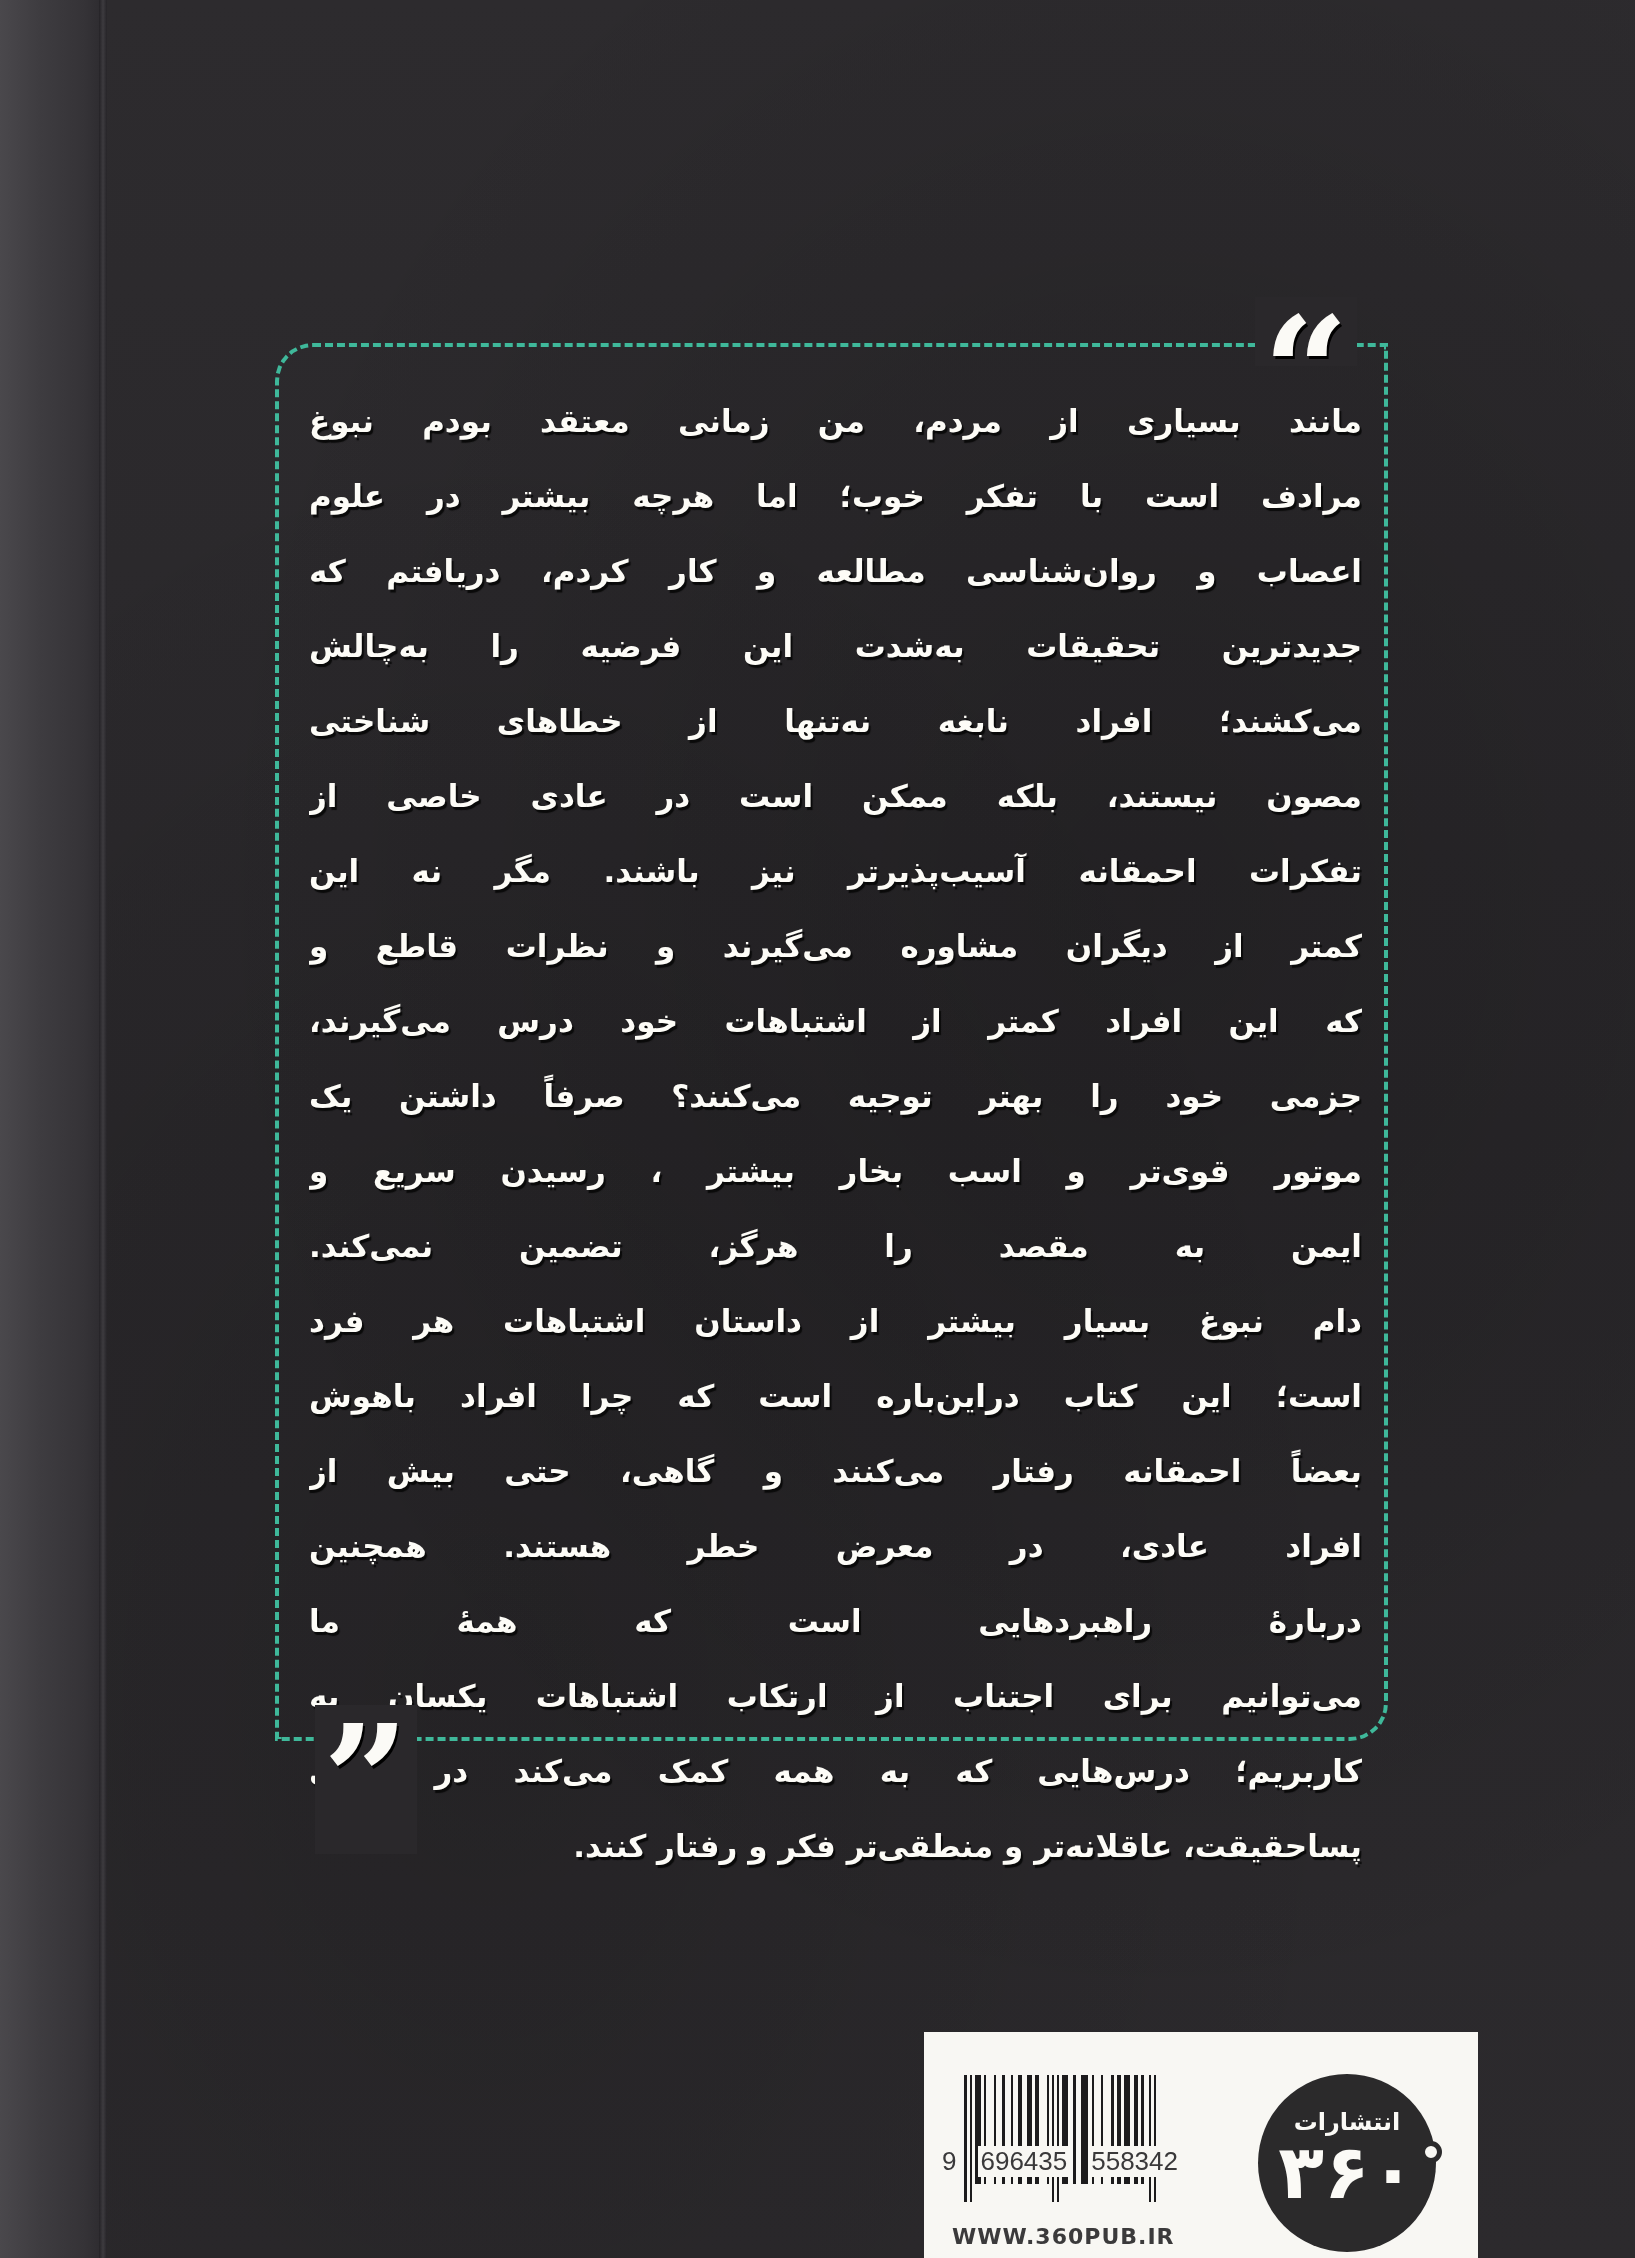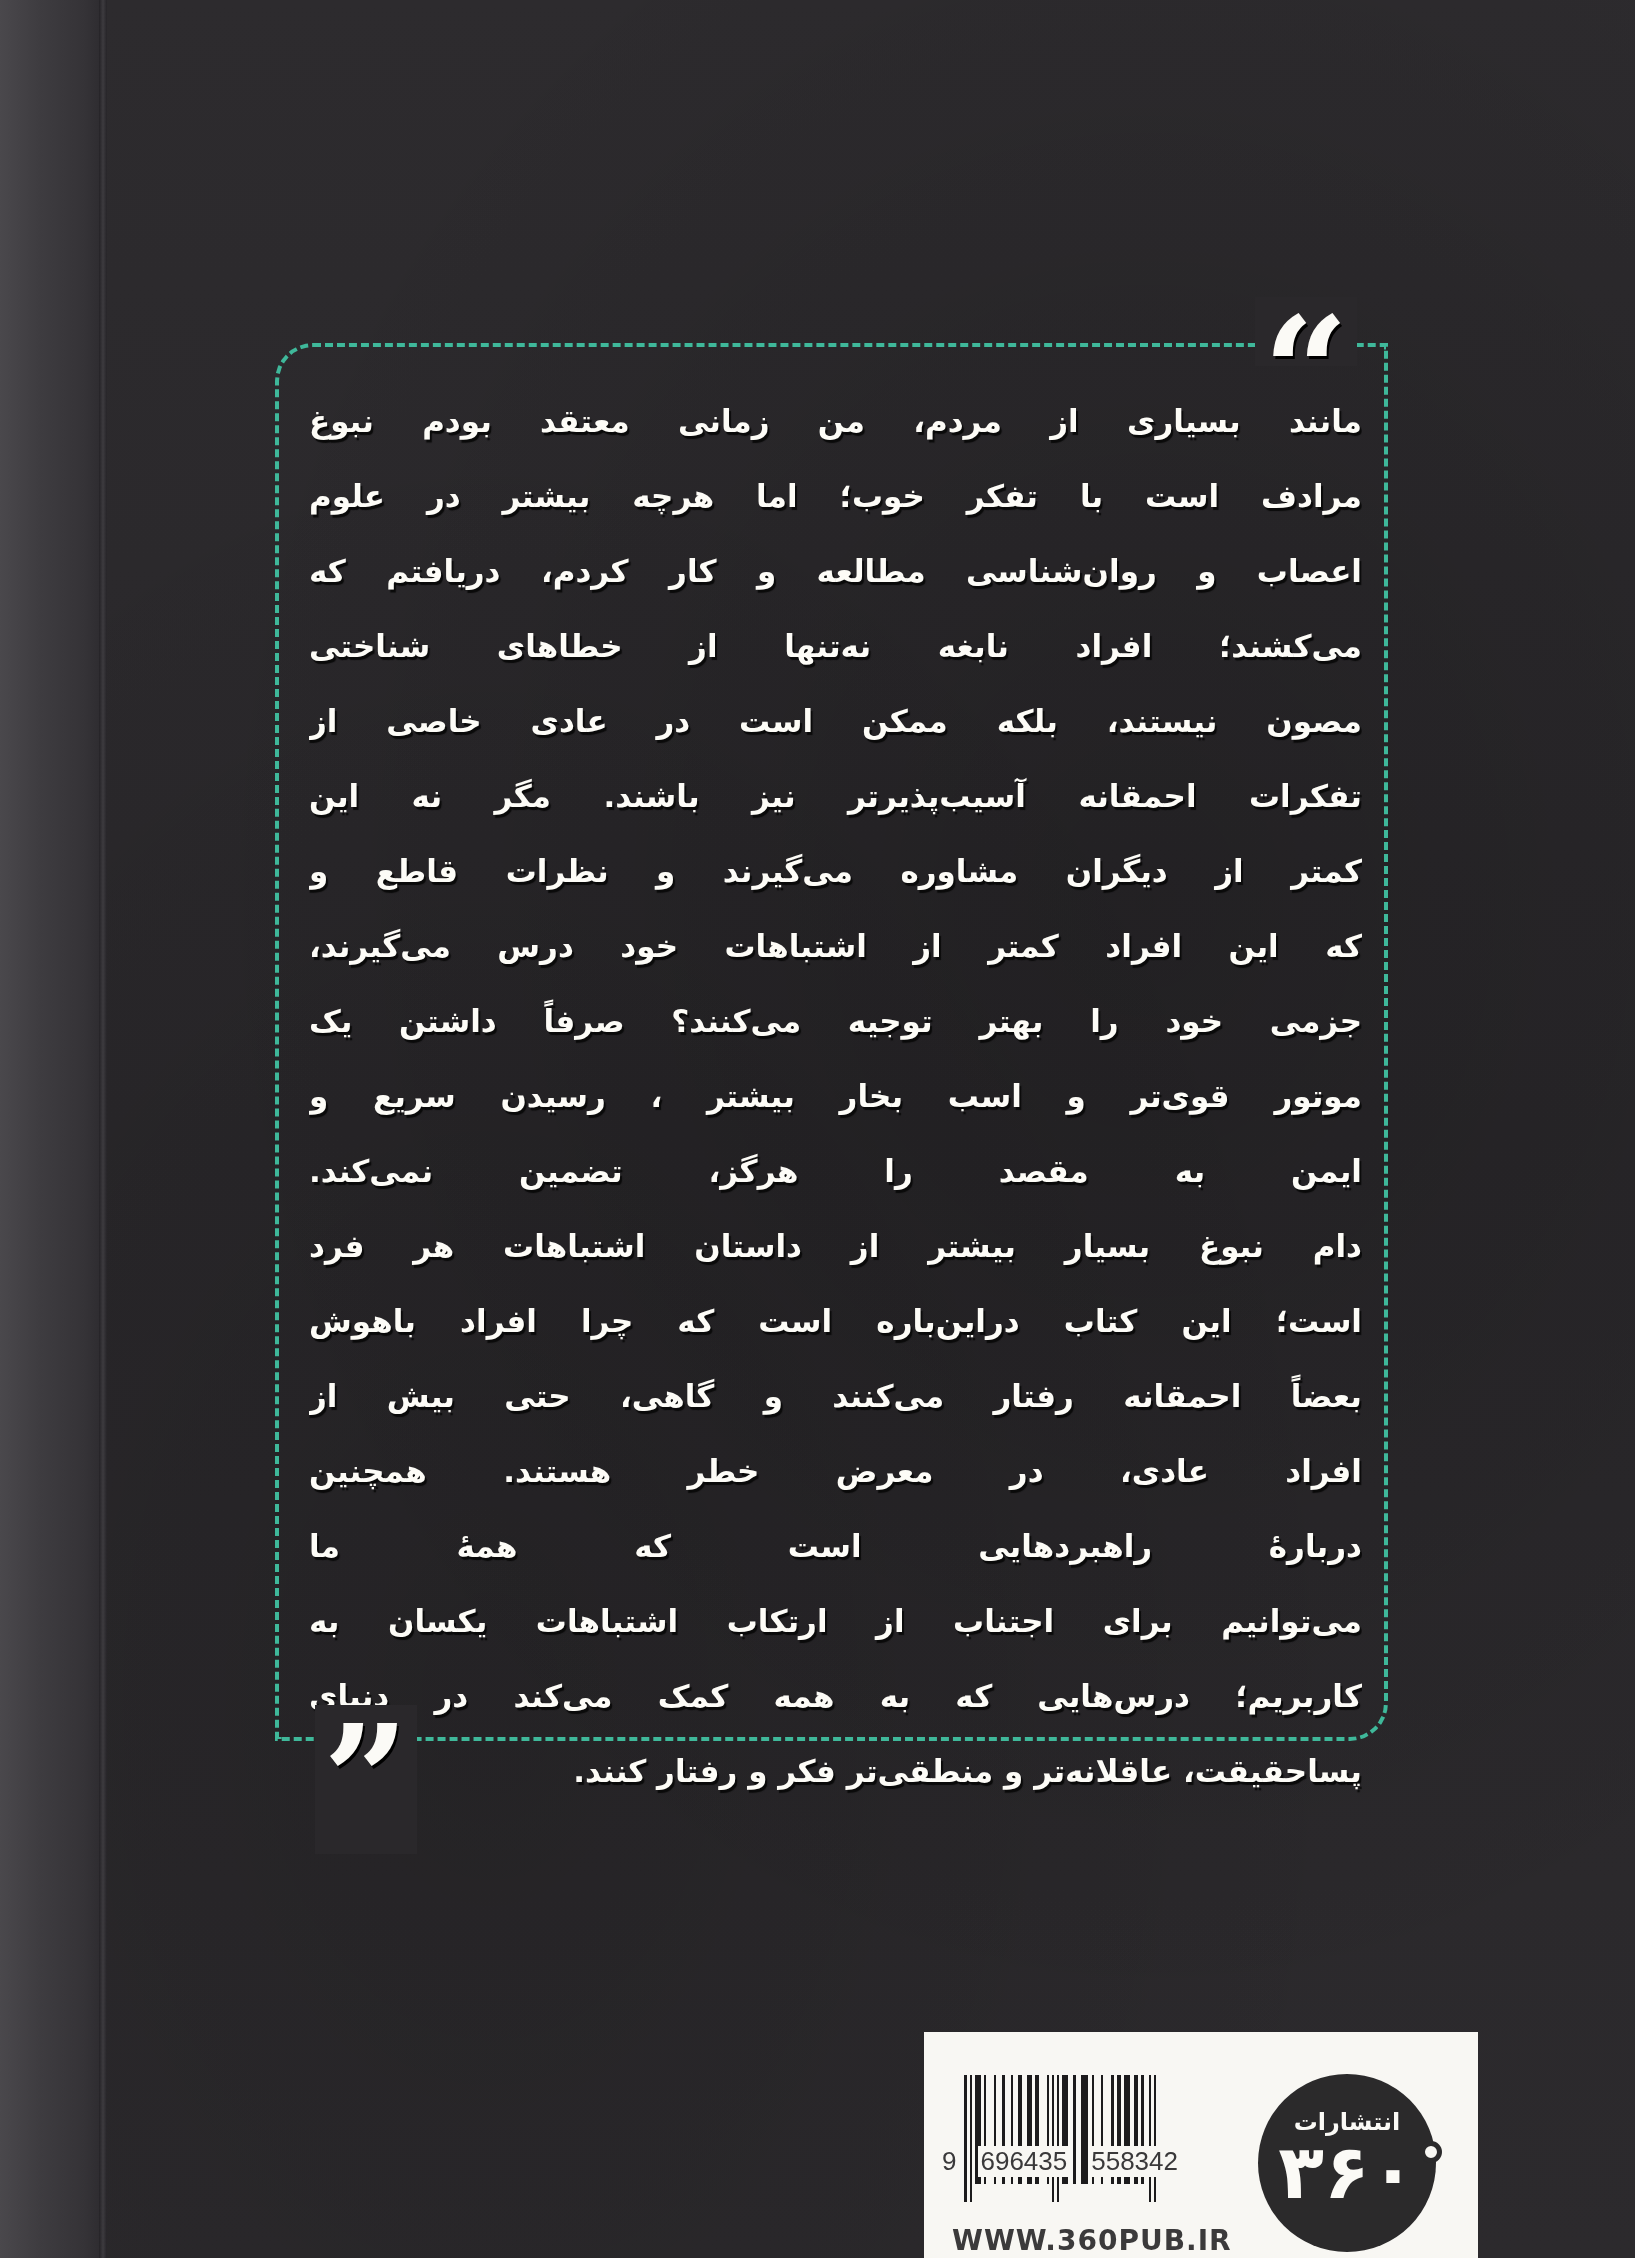--- a/index.html
+++ b/index.html
@@ -78,21 +78,21 @@
     position: absolute; left: 16px; top: 114px; width: 287px;
     font-family: "Liberation Sans", sans-serif;
     font-size: 26px; color: #3a393a;
     display: flex; gap: 20px;
     background: transparent;
   }
   .isbn span { background: #f8f7f3; padding: 0 2px; }
   .website {
     position: absolute; left: 28px; top: 192px;
     font-family: "DejaVu Sans", sans-serif;
-    font-weight: bold; font-size: 28px; color: #3b3a3b; letter-spacing: 1px; text-align: center;
+    font-weight: bold; font-size: 22px; color: #3b3a3b; letter-spacing: 1px; text-align: center;
   }
   .logo {
     position: absolute; left: 334px; top: 42px; width: 178px; height: 178px;
     border-radius: 50%; background: #2b2a2b;
     color: #fbfaf6;
   }
   .logo-word {
     position: absolute; top: 34px; left: 0; width: 178px; text-align: center;
     direction: rtl; font-weight: bold; font-size: 24px;
   }
@@ -117,20 +117,21 @@
   <div class="hinge"></div>
 
   <div class="quote-box"></div>
 
   <div class="quote-mark quote-open">“</div>
 
   <div class="quote-text">
     <span class="quote-line">مانند بسیاری از مردم، من زمانی معتقد بودم نبوغ</span>
     <span class="quote-line">مرادف است با تفکر خوب؛ اما هرچه بیشتر در علوم</span>
     <span class="quote-line">اعصاب و روان‌شناسی مطالعه و کار کردم، دریافتم که</span>
+    <span class="quote-line">جدیدترین تحقیقات به‌شدت این فرضیه را به‌چالش</span>
     <span class="quote-line">می‌کشند؛ افراد نابغه نه‌تنها از خطاهای شناختی</span>
     <span class="quote-line">مصون نیستند، بلکه ممکن است در عادی خاصی از</span>
     <span class="quote-line">تفکرات احمقانه آسیب‌پذیرتر نیز باشند. مگر نه این</span>
     <span class="quote-line">کمتر از دیگران مشاوره می‌گیرند و نظرات قاطع و</span>
     <span class="quote-line">که این افراد کمتر از اشتباهات خود درس می‌گیرند،</span>
     <span class="quote-line">جزمی خود را بهتر توجیه می‌کنند؟ صرفاً داشتن یک</span>
     <span class="quote-line">موتور قوی‌تر و اسب بخار بیشتر ، رسیدن سریع و</span>
     <span class="quote-line">ایمن به مقصد را هرگز، تضمین نمی‌کند.</span>
     <span class="quote-line">دام نبوغ بسیار بیشتر از داستان اشتباهات هر فرد</span>
     <span class="quote-line">است؛ این کتاب دراین‌باره است که چرا افراد باهوش</span>

